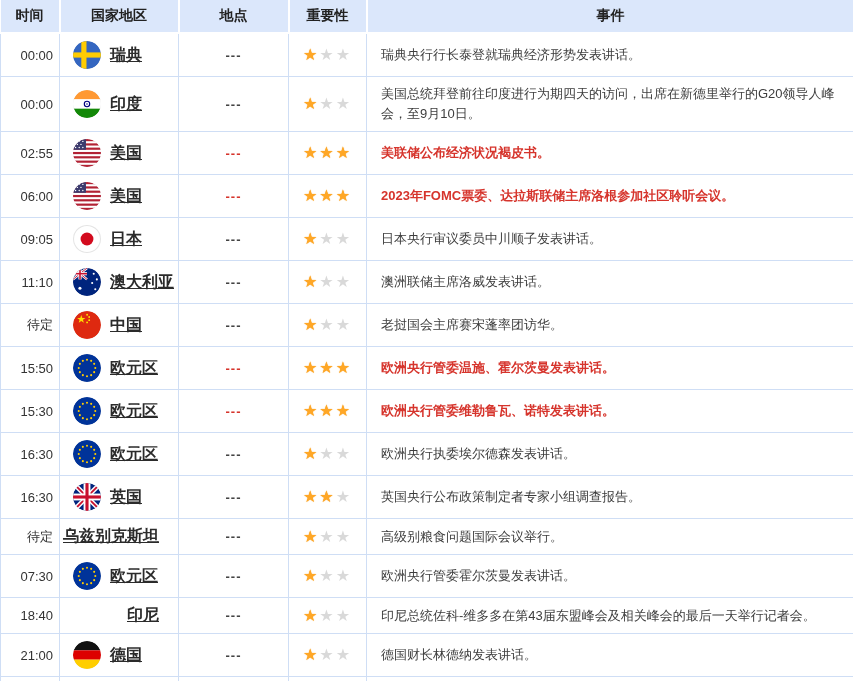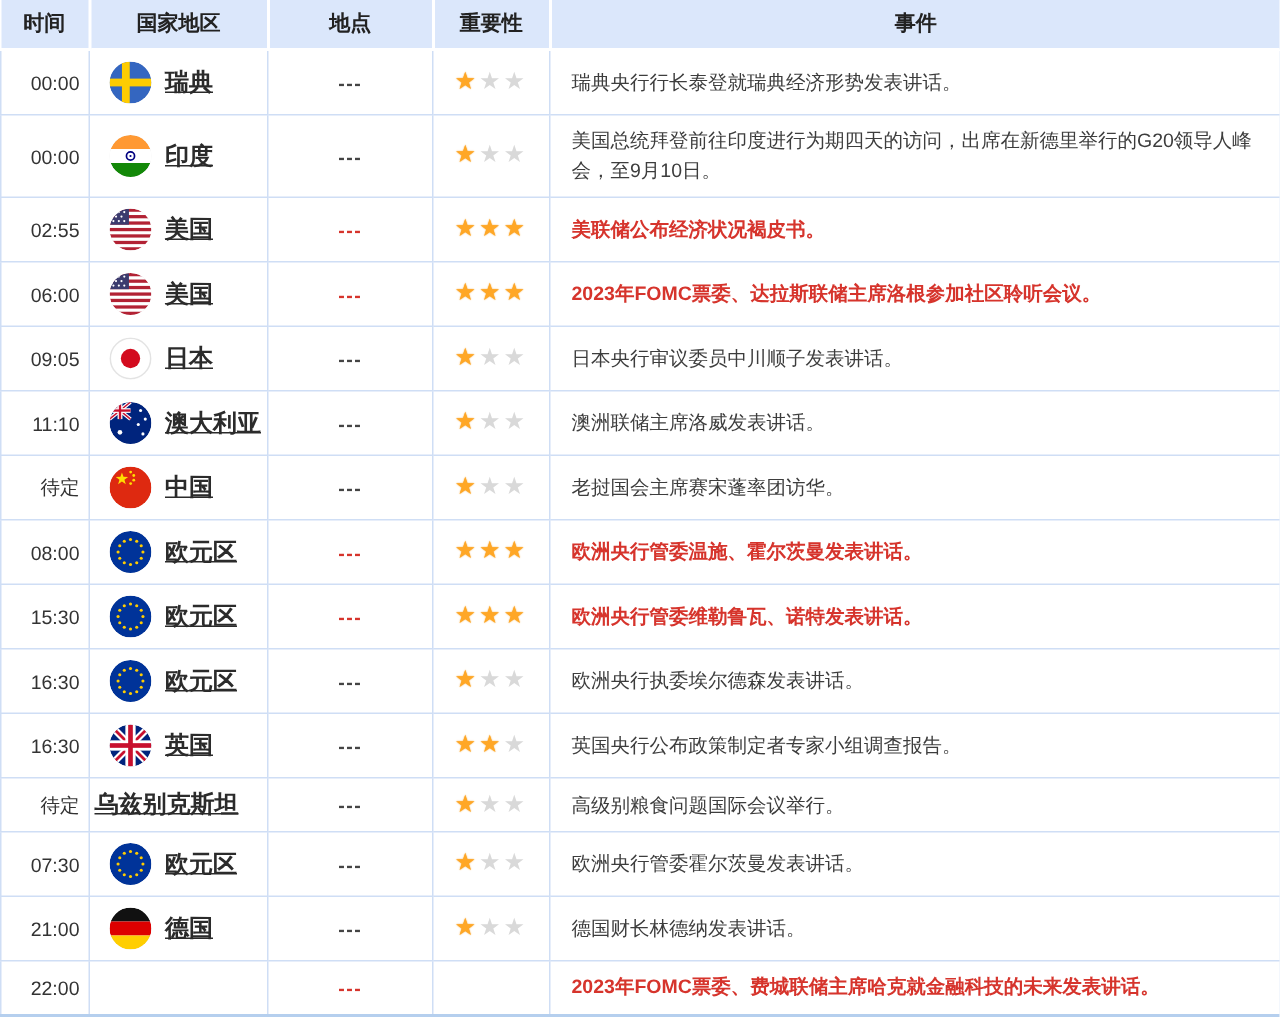--- a/index.html
+++ b/index.html
@@ -340,21 +340,21 @@
         <span class="country-name">中国</span>
       </span>
     </td>
     <td class="location">---</td>
     <td class="importance">
       <span class="stars"><span class="on">★</span><span class="off">★</span><span class="off">★</span></span>
     </td>
     <td class="event">老挝国会主席赛宋蓬率团访华。</td>
   </tr>
       <tr class="highlight">
-    <td class="time">08:00</td>
+    <td class="time">15:50</td>
     <td class="country">
       <span class="country-wrap">
         <span class="flag">
               <svg viewBox="0 0 27 27">
                 <defs>
                   <clipPath id="cpeu">
                     <circle cx="13.5" cy="13.5" r="13.5"></circle>
                   </clipPath>
                 </defs>
                 <g clip-path="url(#cpeu)">
@@ -543,20 +543,34 @@
         <span class="country-name">欧元区</span>
       </span>
     </td>
     <td class="location">---</td>
     <td class="importance">
       <span class="stars"><span class="on">★</span><span class="off">★</span><span class="off">★</span></span>
     </td>
     <td class="event">欧洲央行管委霍尔茨曼发表讲话。</td>
   </tr>
       <tr>
+    <td class="time">18:40</td>
+    <td class="country">
+      <span class="country-wrap no-flag">
+
+        <span class="country-name">印尼</span>
+      </span>
+    </td>
+    <td class="location">---</td>
+    <td class="importance">
+      <span class="stars"><span class="on">★</span><span class="off">★</span><span class="off">★</span></span>
+    </td>
+    <td class="event">印尼总统佐科-维多多在第43届东盟峰会及相关峰会的最后一天举行记者会。</td>
+  </tr>
+      <tr>
     <td class="time">21:00</td>
     <td class="country">
       <span class="country-wrap">
         <span class="flag">
               <svg viewBox="0 0 27 27">
                 <defs>
                   <clipPath id="cpde">
                     <circle cx="13.5" cy="13.5" r="13.5"></circle>
                   </clipPath>
                 </defs>

